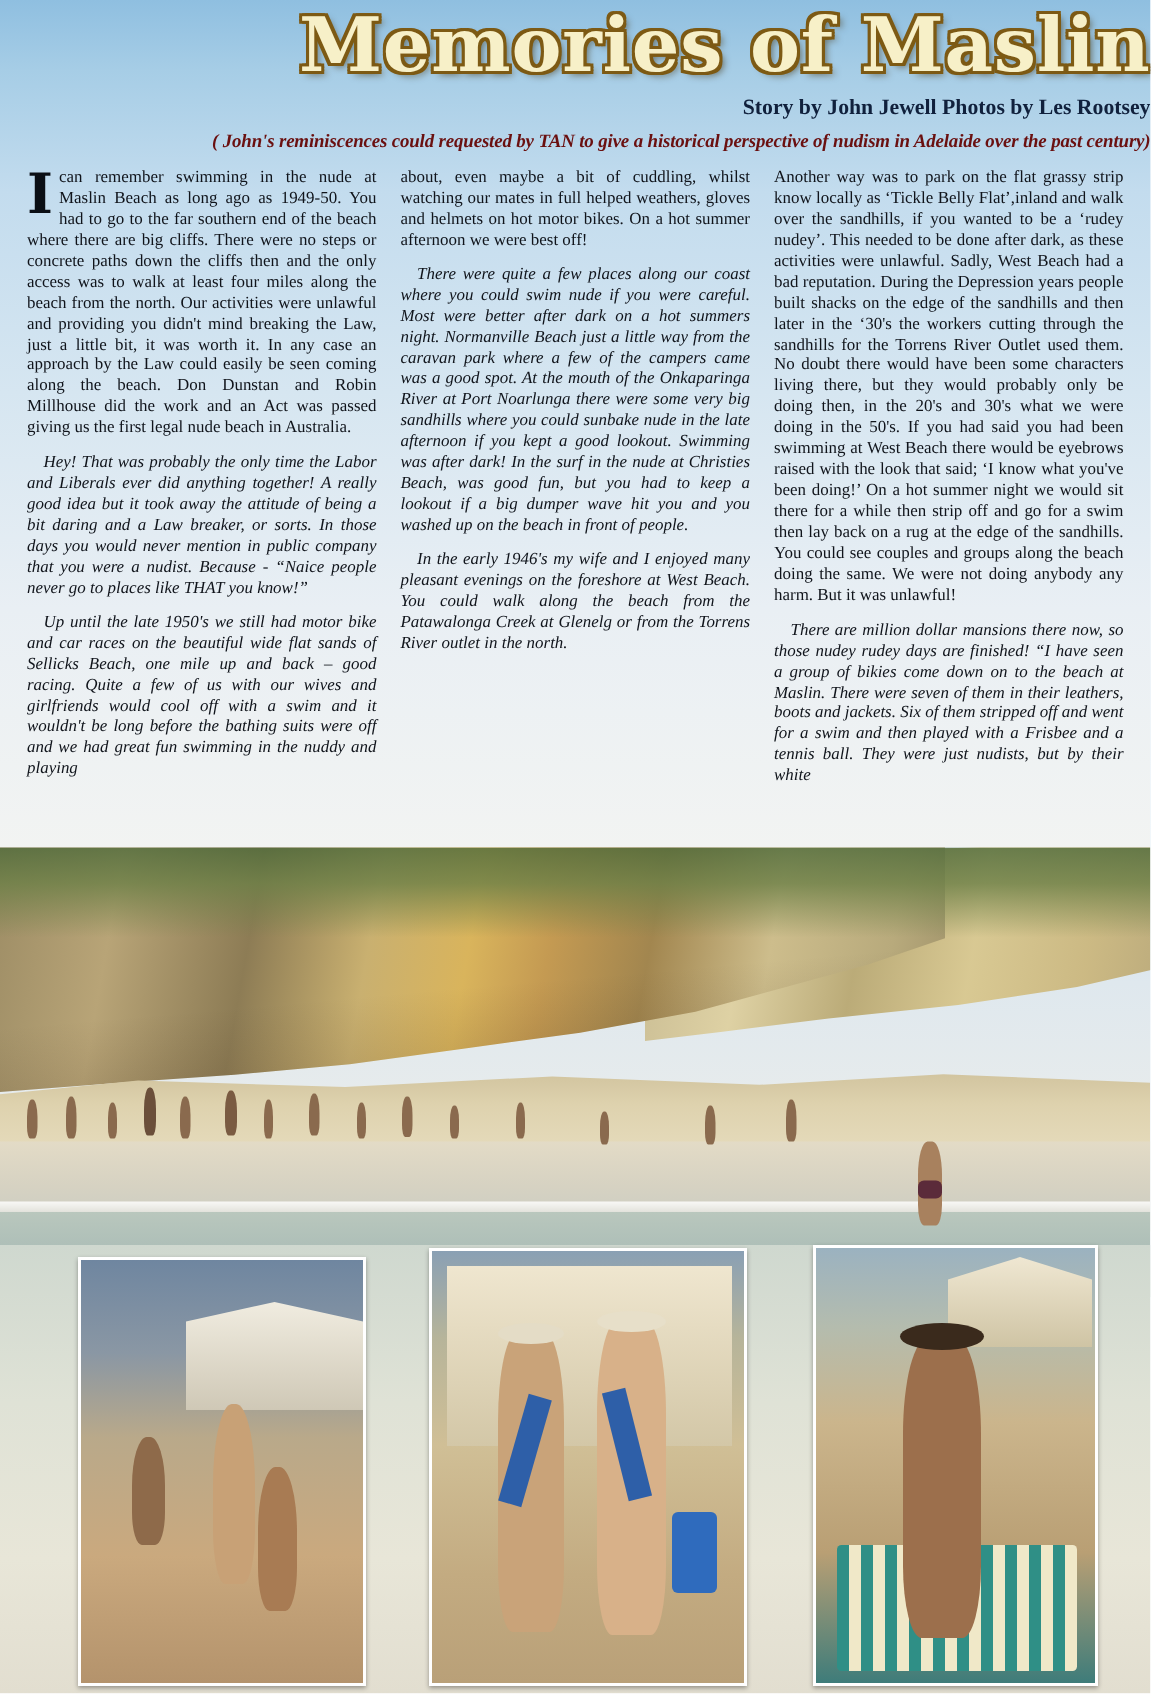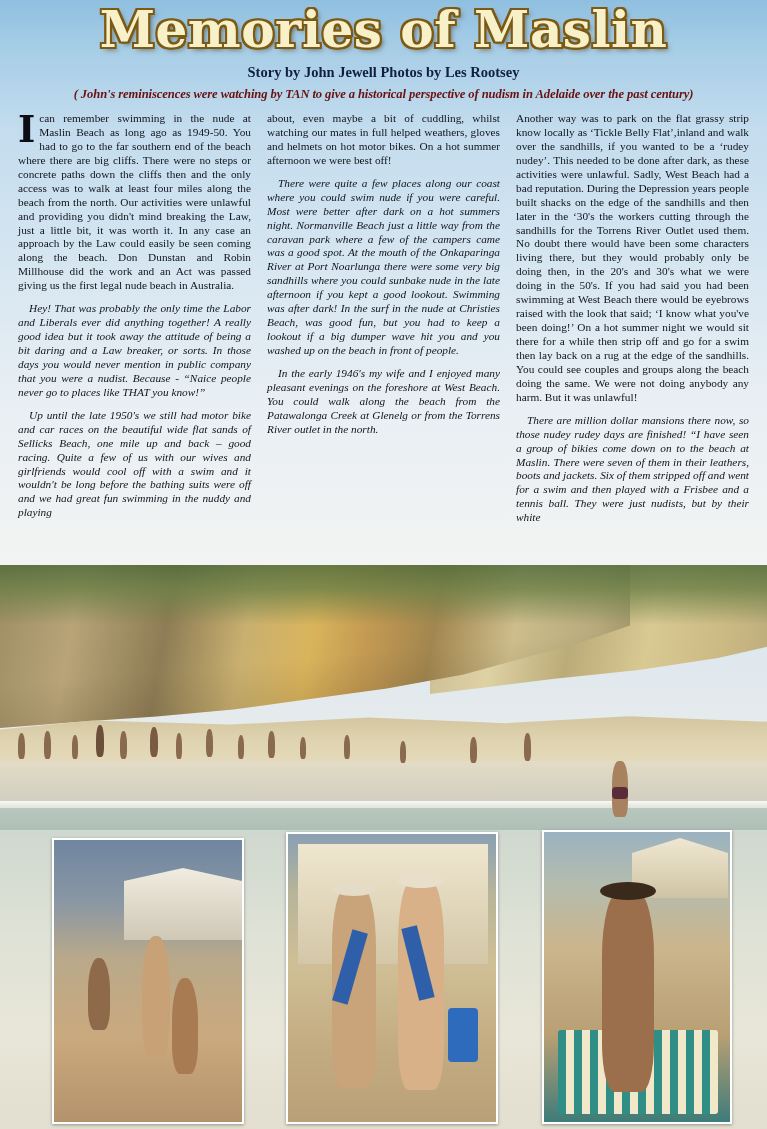--- a/index.html
+++ b/index.html
@@ -22,21 +22,21 @@
   .sky {
     position: absolute;
     left: 0; top: 0; width: 767px; height: 580px;
     background: linear-gradient(180deg, #8fbfe0 0%, #a6cde6 8%, #c3dcee 22%, #d6e6f1 45%, #e9eff4 70%, #f3f4f2 100%);
   }
 
   
   .masthead {
     position: absolute;
     left: 0; top: 4px; width: 767px;
-    text-align: center;
+    text-align: right;
   }
   .masthead .title {
     font-family: "DejaVu Serif", serif;
     font-weight: bold;
     font-size: 50px;
     letter-spacing: 0.5px;
     color: #f7f0c8;
     text-shadow:
        2px 0 0 #7d5a14, -2px 0 0 #7d5a14, 0 2px 0 #7d5a14, 0 -2px 0 #7d5a14,
        2px 2px 0 #7d5a14, -2px 2px 0 #7d5a14, 2px -2px 0 #7d5a14, -2px -2px 0 #7d5a14,
@@ -193,21 +193,21 @@
 </head>
 <body>
 
 <div class="page">
 
   <div class="sky"></div>
 
   <div class="masthead">
     <div class="title">Memories of Maslin</div>
     <div class="byline">Story by John Jewell  Photos by Les Rootsey</div>
-    <div class="standfirst">( John's reminiscences were watching by TAN to give a historical perspective of nudism in Adelaide over the past century)</div>
+    <div class="standfirst">( John's reminiscences could requested by TAN to give a historical perspective of nudism in Adelaide over the past century)</div>
   </div>
 
   <div class="columns">
 
     <div class="col">
       <p><span class="dropcap">I</span><span>can remember swimming in the nude at Maslin Beach as long ago as 1949-50. You had to go to the far southern end of the beach where there are big cliffs. There were no steps or concrete paths down the cliffs then and the only access was to walk at least four miles along the beach from the north. Our activities were unlawful and providing you didn't mind breaking the Law, just a little bit, it was worth it. In any case an approach by the Law could easily be seen coming along the beach. Don Dunstan and Robin Millhouse did the work and an Act was passed giving us the first legal nude beach in Australia.</span></p>
       <p class="cont">Hey! That was probably the only time the Labor and Liberals ever did anything together! A really good idea but it took away the attitude of being a bit daring and a Law breaker, or sorts. In those days you would never mention in public company that you were a nudist. Because - “Naice people never go to places like THAT you know!”</p>
       <p class="cont">Up until the late 1950's we still had motor bike and car races on the beautiful wide flat sands of Sellicks Beach, one mile up and back – good racing. Quite a few of us with our wives and girlfriends would cool off with a swim and it wouldn't be long before the bathing suits were off and we had great fun swimming in the nuddy and playing</p>
     </div>
 

